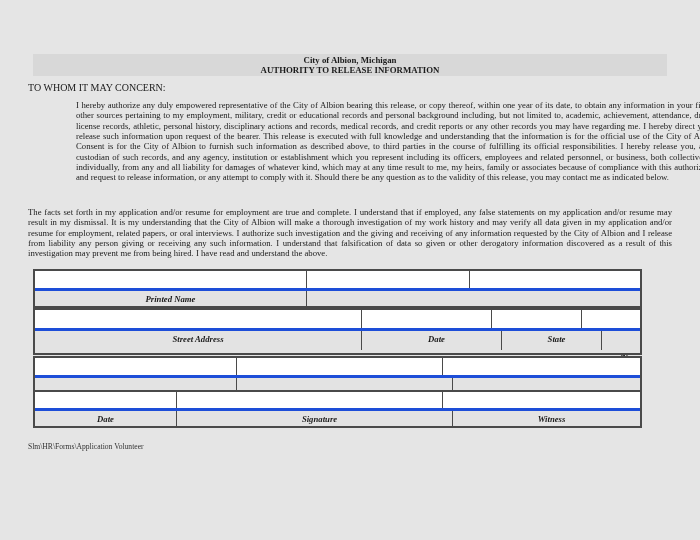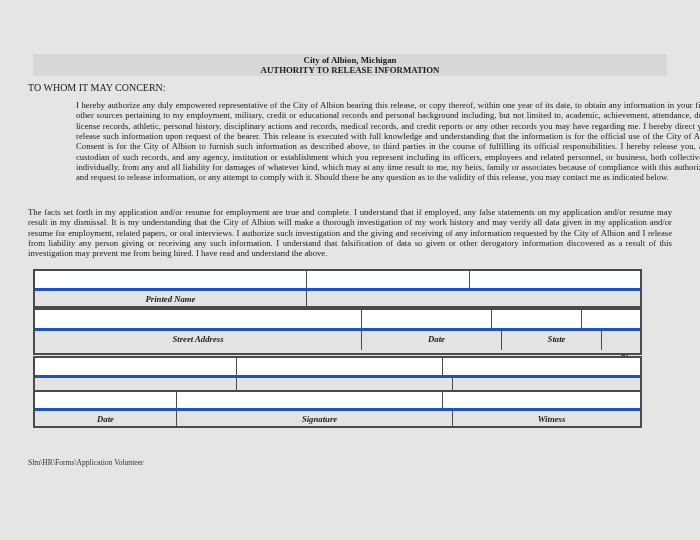--- a/index.html
+++ b/index.html
@@ -80,21 +80,21 @@
   .t3 { top: 356px; }
   .t3 .inputs .fcell { height: 17px; }
   .t3 .labels .fcell { height: 14px; padding-top: 13px; }
   .t4 { top: 390px; }
   .t4 .inputs .fcell { height: 16px; }
   .t4 .labels .fcell { height: 15px; }
 
   .footer {
     position: absolute;
     left: 28px;
-    top: 458px;
+    top: 442px;
     font-size: 7.6px;
     color: #333333;
   }
 </style>
 </head>
 <body>
 
 <div class="page">
 
   <div class="banner">

